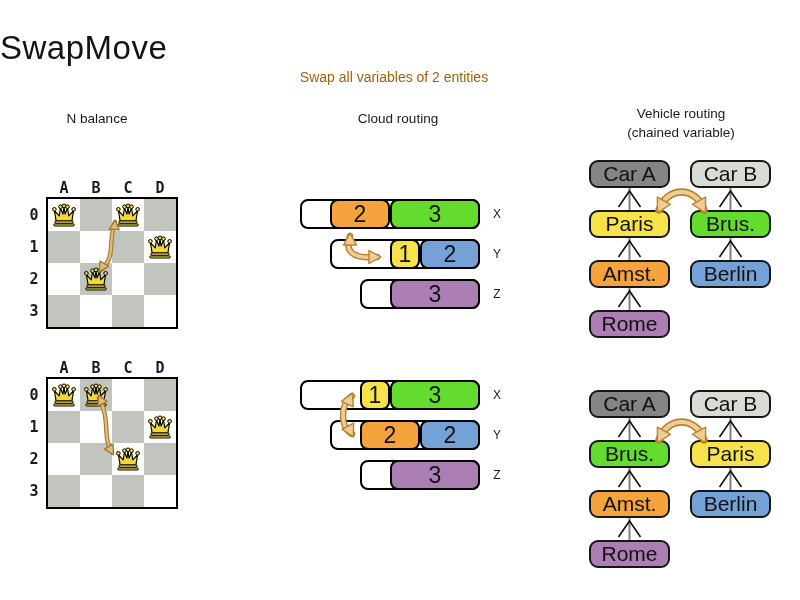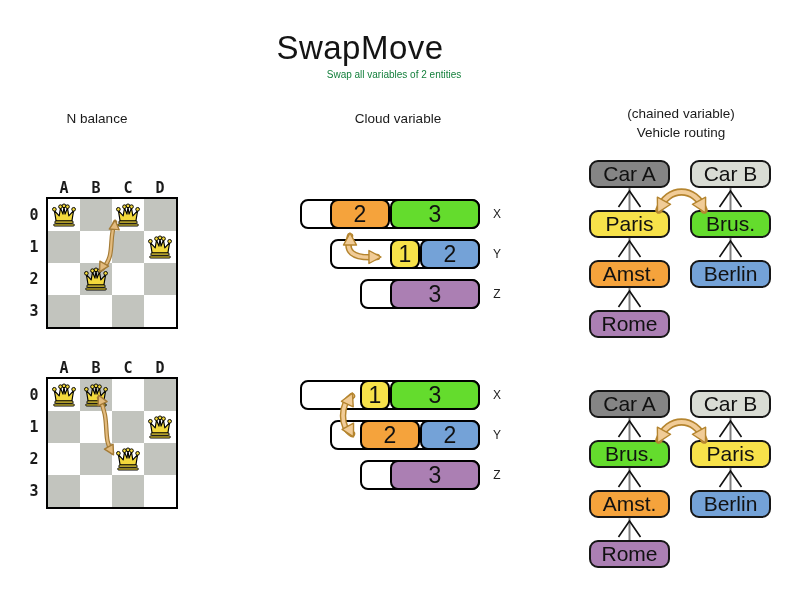--- a/index.html
+++ b/index.html
@@ -1,21 +1,21 @@
 <!DOCTYPE html>
 <html><head>
 <meta charset="utf-8">
 <style>
   html,body{margin:0;padding:0;background:#fff;}
   #canvas{position:relative;width:800px;height:600px;background:#ffffff;
           font-family:"Liberation Sans",sans-serif;overflow:hidden;color:#111;}
-  .title{position:absolute;left:0;top:29px;width:720px;text-align:center;
+  .title{position:absolute;left:0;top:29px;width:720px;
          font-size:33px;letter-spacing:0.5px;color:#141414;}
   .subtitle{position:absolute;left:0;top:69px;width:788px;text-align:center;
-            font-size:10px;color:#15803d;}
+            font-size:14px;color:#a16207;}
   .col-header{position:absolute;text-align:center;font-size:13.5px;color:#1a1a1a;}
   #hdr-nqueens{left:37px;top:111px;width:120px;}
   #hdr-cloud{left:338px;top:111px;width:120px;}
   #hdr-vehicle{left:601px;top:104px;width:160px;line-height:19px;}
   #diagram-layer{position:absolute;left:0;top:0;width:800px;height:600px;}
   #overlay{position:absolute;left:0;top:0;width:800px;height:600px;pointer-events:none;}
   .board{position:absolute;border:2px solid #000;}
   .cell{position:absolute;width:32px;height:32px;}
   .board-col-label,.board-row-label{position:absolute;
       font-family:"DejaVu Sans Mono",monospace;font-weight:bold;font-size:15px;
@@ -31,24 +31,24 @@
         box-sizing:border-box;background:#eee;display:flex;align-items:center;
         justify-content:center;font-size:21px;color:#111;white-space:nowrap;}
 </style>
 </head>
 <body>
 
 <div id="canvas">
   <div class="title">SwapMove</div>
   <div class="subtitle">Swap all variables of 2 entities</div>
   <div class="col-header" id="hdr-nqueens">N balance</div>
-  <div class="col-header" id="hdr-cloud">Cloud variable</div>
+  <div class="col-header" id="hdr-cloud">Cloud routing</div>
   <div class="col-header" id="hdr-vehicle">
+    <div>Vehicle routing</div>
     <div>(chained variable)</div>
-    <div>Vehicle routing</div>
   </div>
 
   <div id="diagram-layer">
       <div class="board" style="left: 46px; top: 197px; width: 128px; height: 128px;">
         <div class="cell" style="left: 0px; top: 0px; background: rgb(255, 255, 255);"></div>
         <div class="cell" style="left: 32px; top: 0px; background: rgb(194, 196, 190);"></div>
         <div class="cell" style="left: 64px; top: 0px; background: rgb(255, 255, 255);"></div>
         <div class="cell" style="left: 96px; top: 0px; background: rgb(194, 196, 190);"></div>
         <div class="cell" style="left: 0px; top: 32px; background: rgb(194, 196, 190);"></div>
         <div class="cell" style="left: 32px; top: 32px; background: rgb(255, 255, 255);"></div>

